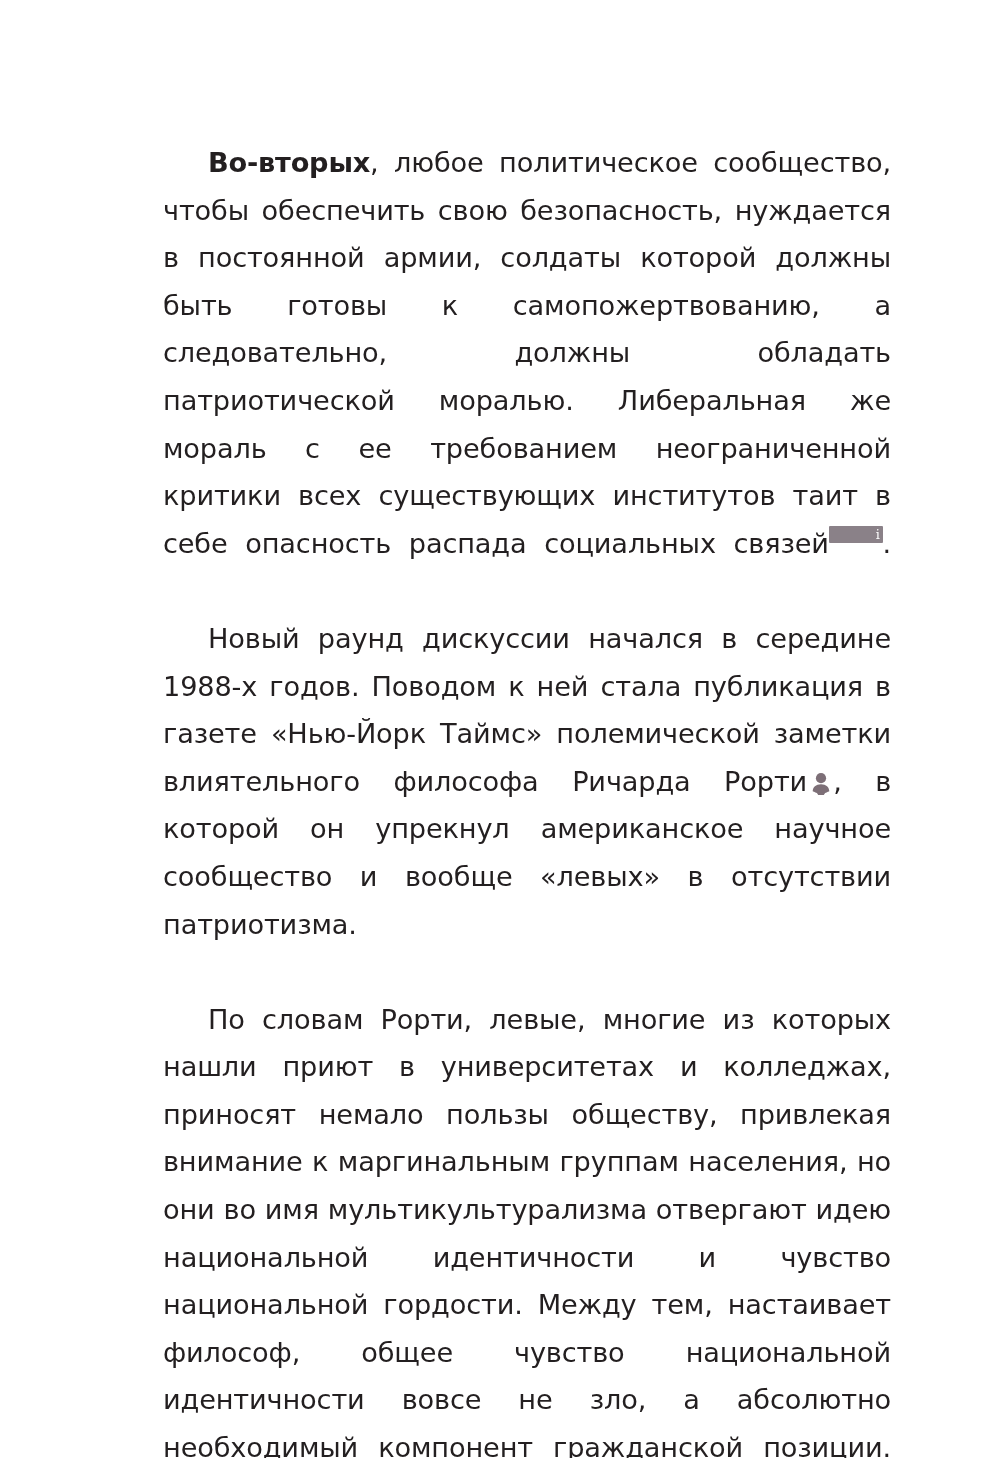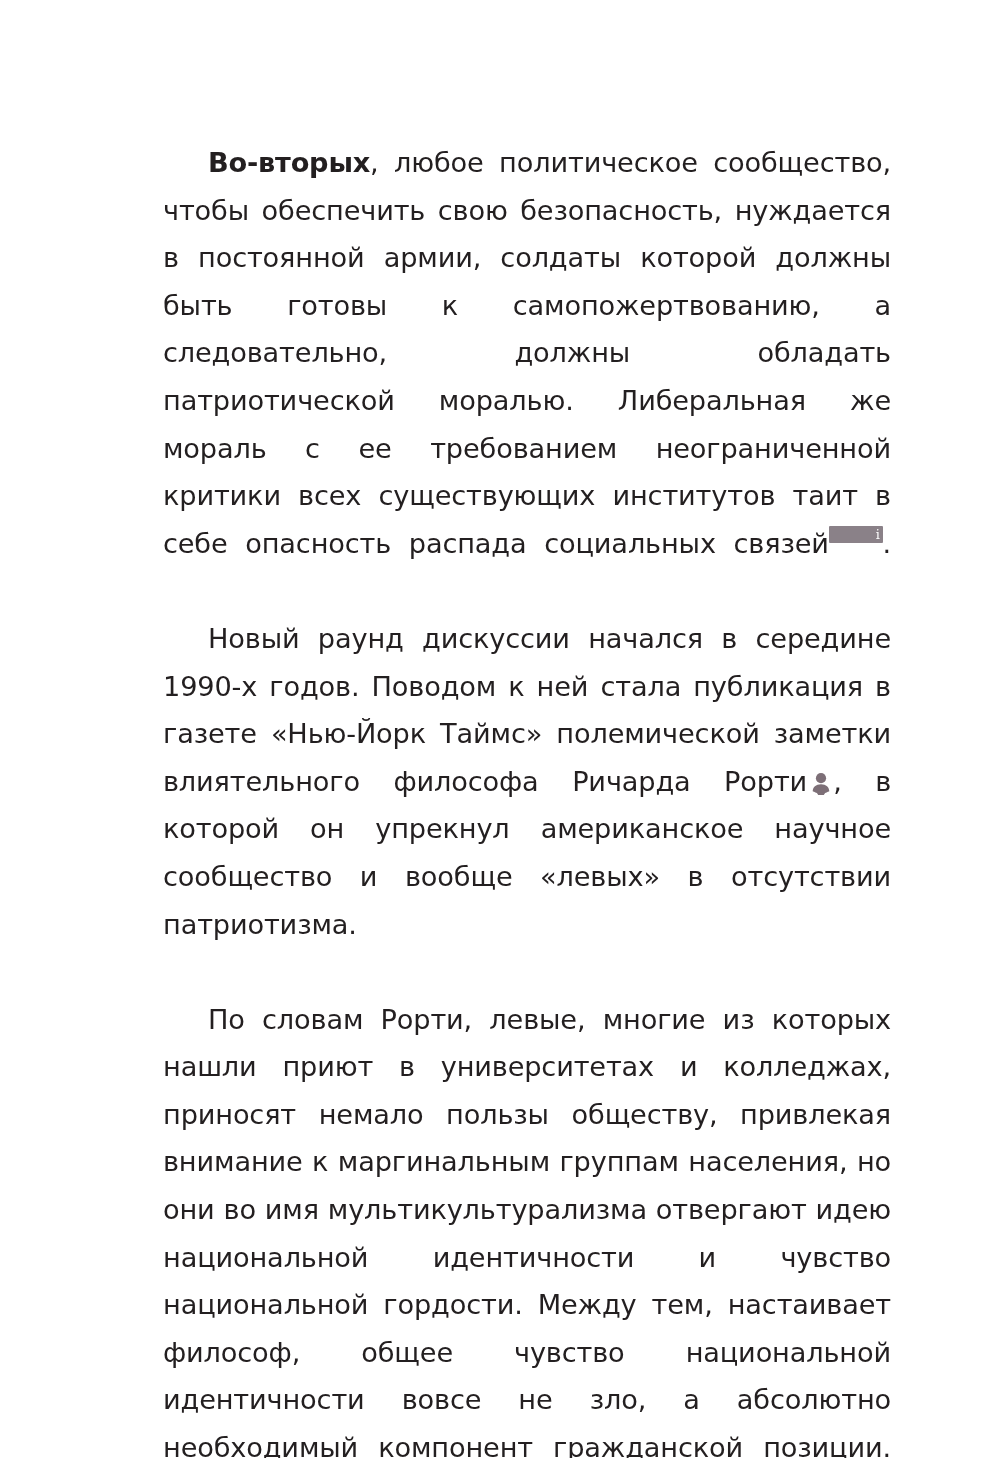--- a/index.html
+++ b/index.html
@@ -90,21 +90,21 @@
   .person-icon svg { display: block; }
 </style>
 </head>
 <body>
 
 <div id="page">
   <div id="text-column">
 
     <p class="para"><b class="lead">Во-вторых</b><span>, любое политическое сообщество, чтобы обеспечить свою безопасность, нуждается в постоянной армии, солдаты которой должны быть готовы к самопожертвованию, а следовательно, должны обладать патриотической моралью. Либеральная же мораль с ее требованием неограниченной критики всех существующих институтов таит в себе опасность распада социальных связей</span><sup class="fn">i</sup><span>.</span></p>
 
-    <p class="para"><span>Новый раунд дискуссии начался в середине 1990-х годов. Поводом к ней стала публикация в газете «Нью-Йорк Таймс» полемической заметки влиятельного философа Ричарда Рорти</span><span class="person-icon"><svg viewBox="0 0 22 24" width="22" height="24" xmlns="http://www.w3.org/2000/svg">
+    <p class="para"><span>Новый раунд дискуссии начался в середине 1988-х годов. Поводом к ней стала публикация в газете «Нью-Йорк Таймс» полемической заметки влиятельного философа Ричарда Рорти</span><span class="person-icon"><svg viewBox="0 0 22 24" width="22" height="24" xmlns="http://www.w3.org/2000/svg">
             <circle cx="11" cy="7.2" r="5.1" fill="#7d6f77"></circle>
             <path d="M11 13.2c-5.1 0-8.3 3.1-8.3 7.1 0 0 2.2 1.1 4.2 1.6l1.3 2.1h5.6l1.3-2.1c2-0.5 4.2-1.6 4.2-1.6 0-4-3.2-7.1-8.3-7.1z" fill="#7d6f77"></path>
           </svg></span><span>, в которой он упрекнул американское научное сообщество и вообще «левых» в отсутствии патриотизма.</span></p>
 
     <p class="para"><span>По словам Рорти, левые, многие из которых нашли приют в университетах и колледжах, приносят немало пользы обществу, привлекая внимание к маргинальным группам населения, но они во имя мультикультурализма отвергают идею национальной идентичности и чувство национальной гордости. Между тем, настаивает философ, общее чувство национальной идентичности вовсе не зло, а абсолютно необходимый компонент гражданской позиции. Лишь осознание того, что эта страна — твоя, дает надежду на ее улучшение. Непатриотичные левые, по мнению Рорти, «так никогда ничего и не добились». Отказываясь гордиться своей страной, левые не окажут какого-либо влияния на ее политику «и в конце концов станут объектом презрения», заключил философ</span></p>
 
   </div>
 </div>
 
 </body></html>

